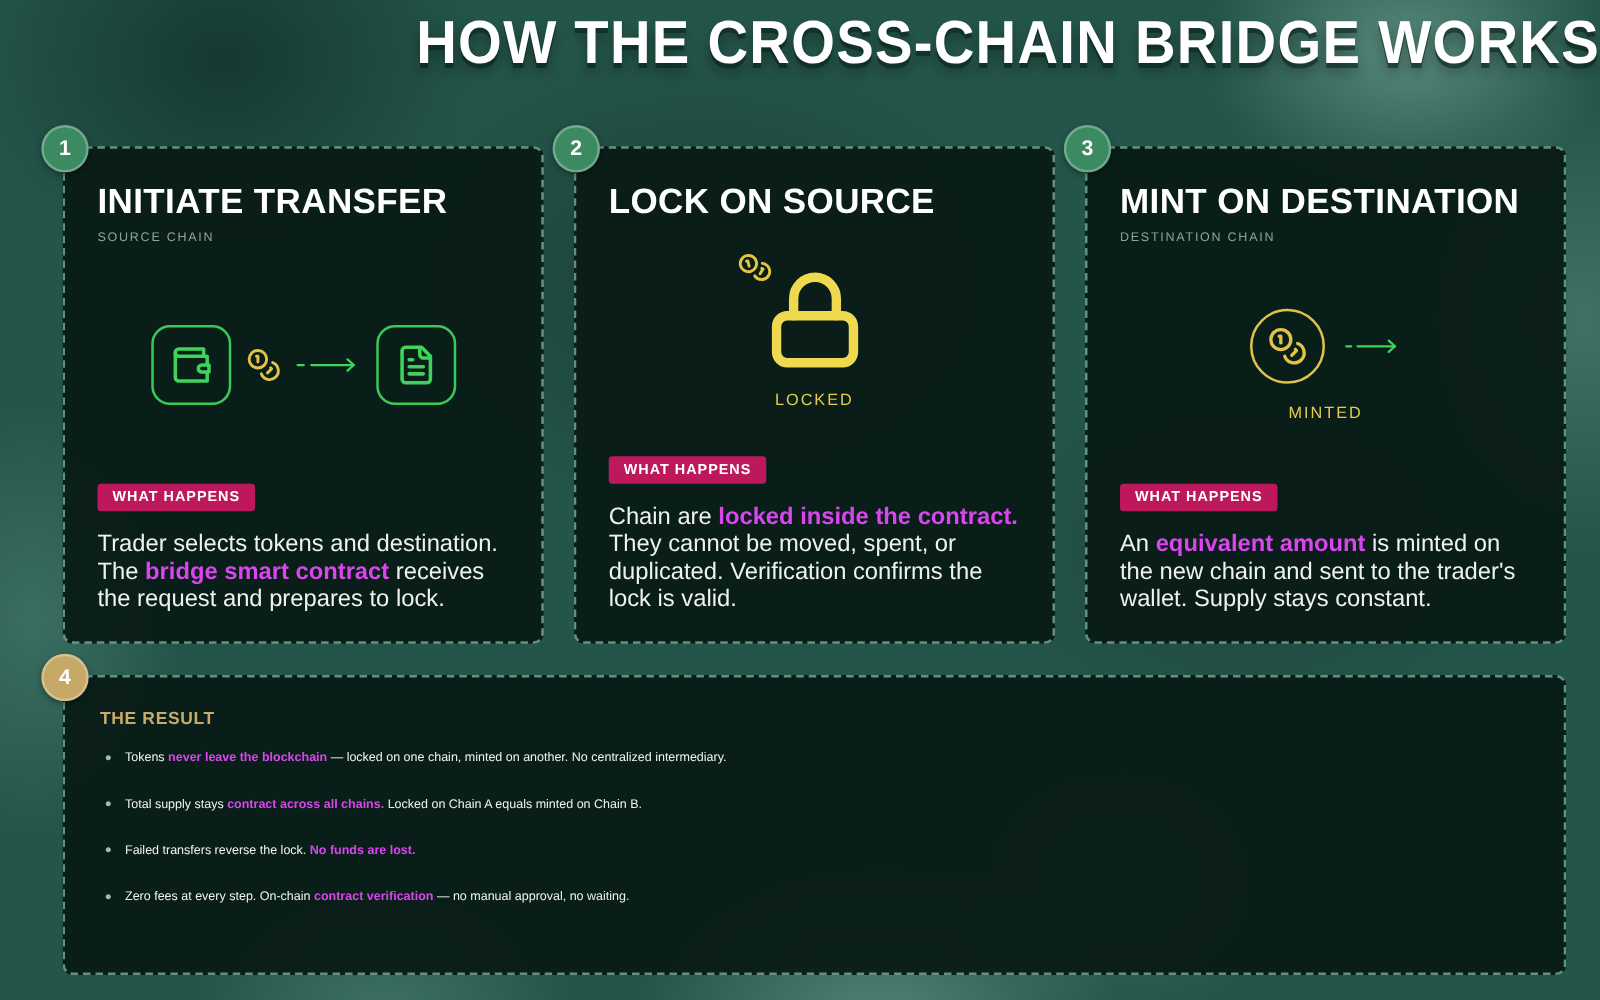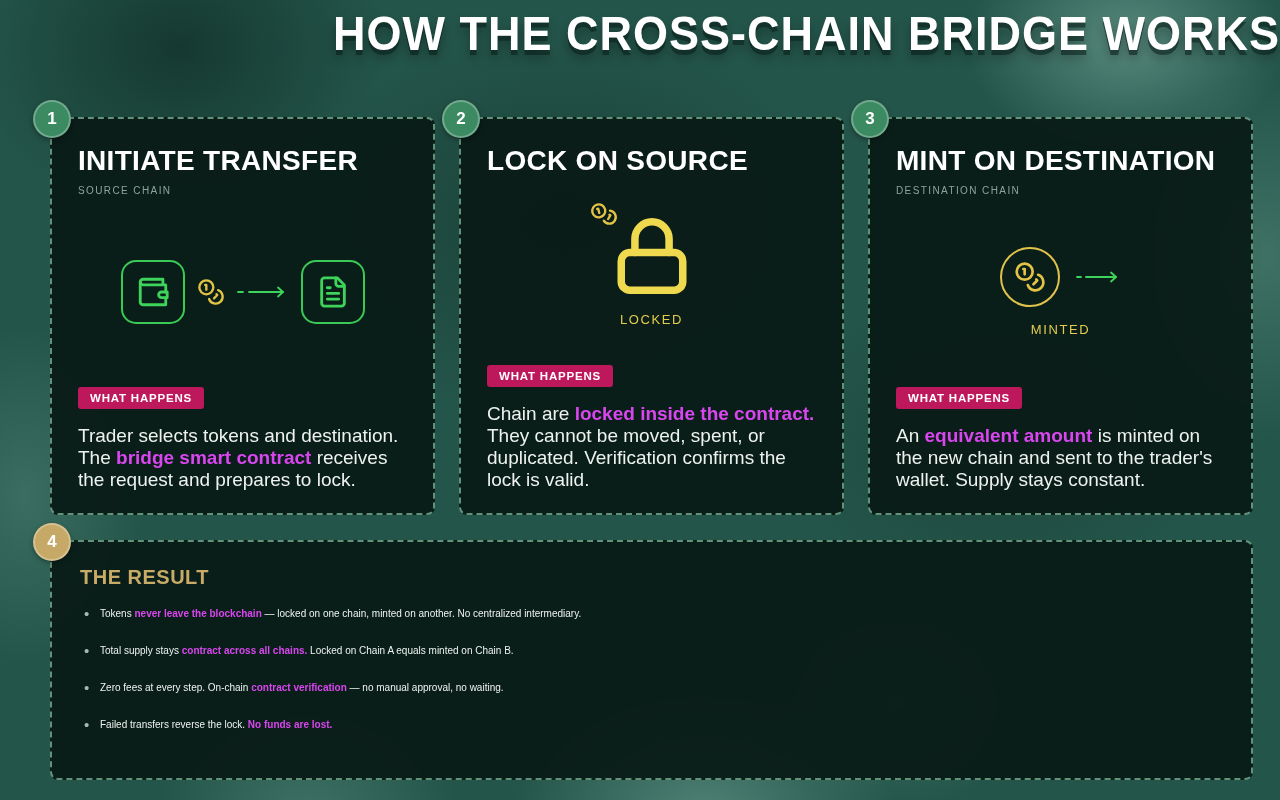--- a/index.html
+++ b/index.html
@@ -90,21 +90,21 @@
   }
   .step-desc { font-size:19px; line-height:22px; color:#edf2ef; }
   strong { font-weight:bold; color:#d946ef; }
 
   
   .result-panel {
     margin:25px 27px 0 50px;
     height:240px;
     padding:24px 28px;
   }
-  .result-title { font-size:20px; font-weight:bold; letter-spacing:0.5px; color:#c8ab67; }
+  .result-title { font-size:14px; font-weight:bold; letter-spacing:0.5px; color:#c8ab67; }
   .result-list { list-style:none; margin-top:15px; }
   .result-list li {
     position:relative; padding-left:20px; margin-bottom:18px;
     font-size:10px; line-height:19px; color:#eef3f0;
   }
   .result-list li::before {
     content:"•"; position:absolute; left:4px; top:0;
     color:#a9b8b1; font-size:15px;
   }
   svg { display:block; }
@@ -210,16 +210,16 @@
   </article>
 
 </main>
 
 <section class="card result-panel">
   <div class="num-badge gold">4</div>
   <h2 class="result-title">THE RESULT</h2>
   <ul class="result-list">
       <li><span>Tokens </span><strong>never leave the blockchain</strong><span> — locked on one chain, minted on another. No centralized intermediary.</span></li>
       <li><span>Total supply stays </span><strong>contract across all chains.</strong><span> Locked on Chain A equals minted on Chain B.</span></li>
+      <li><span>Failed transfers reverse the lock. </span><strong>No funds are lost.</strong></li>
       <li><span>Zero fees at every step. On-chain </span><strong>contract verification</strong><span> — no manual approval, no waiting.</span></li>
-      <li><span>Failed transfers reverse the lock. </span><strong>No funds are lost.</strong></li>
     </ul>
 </section>
 
 </body></html>

